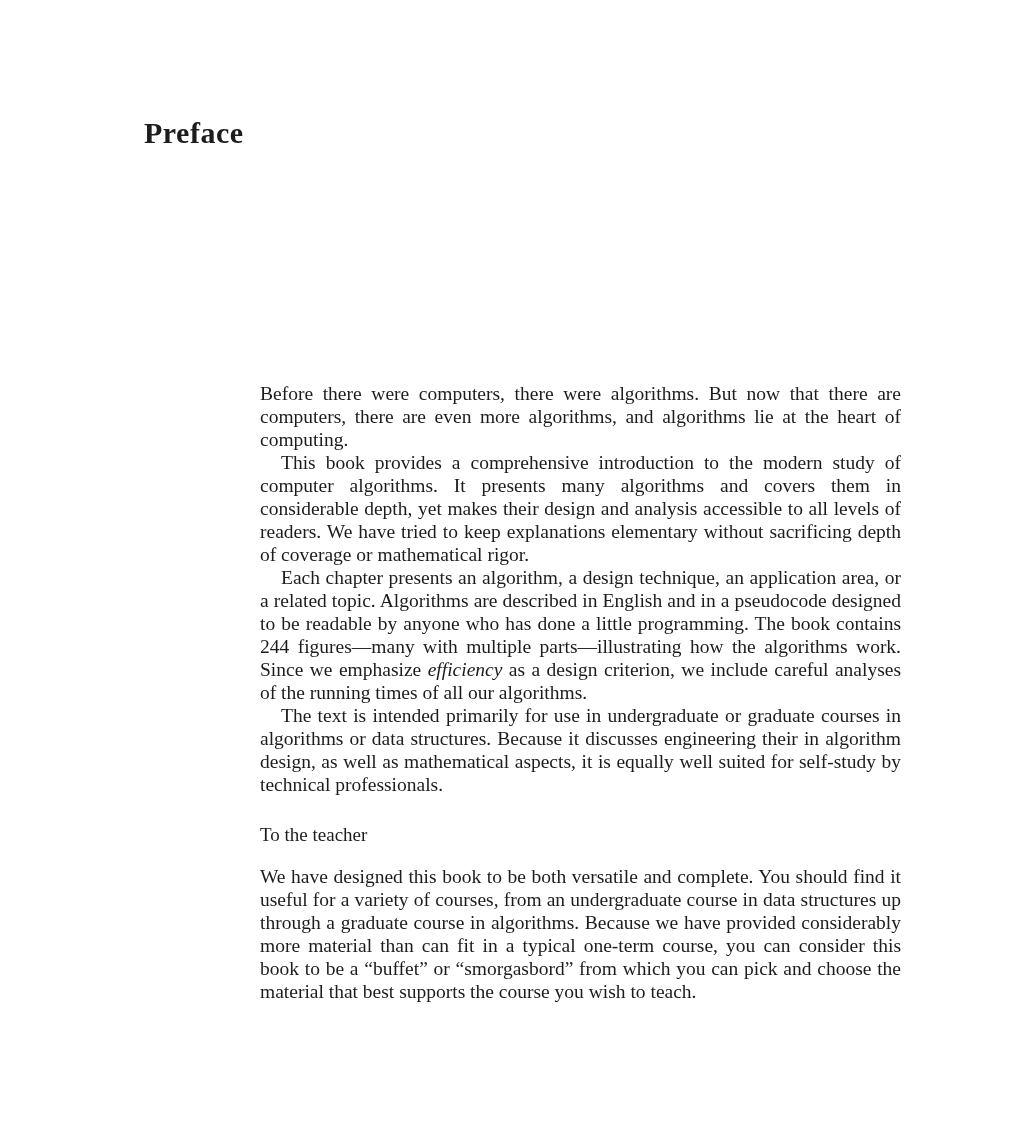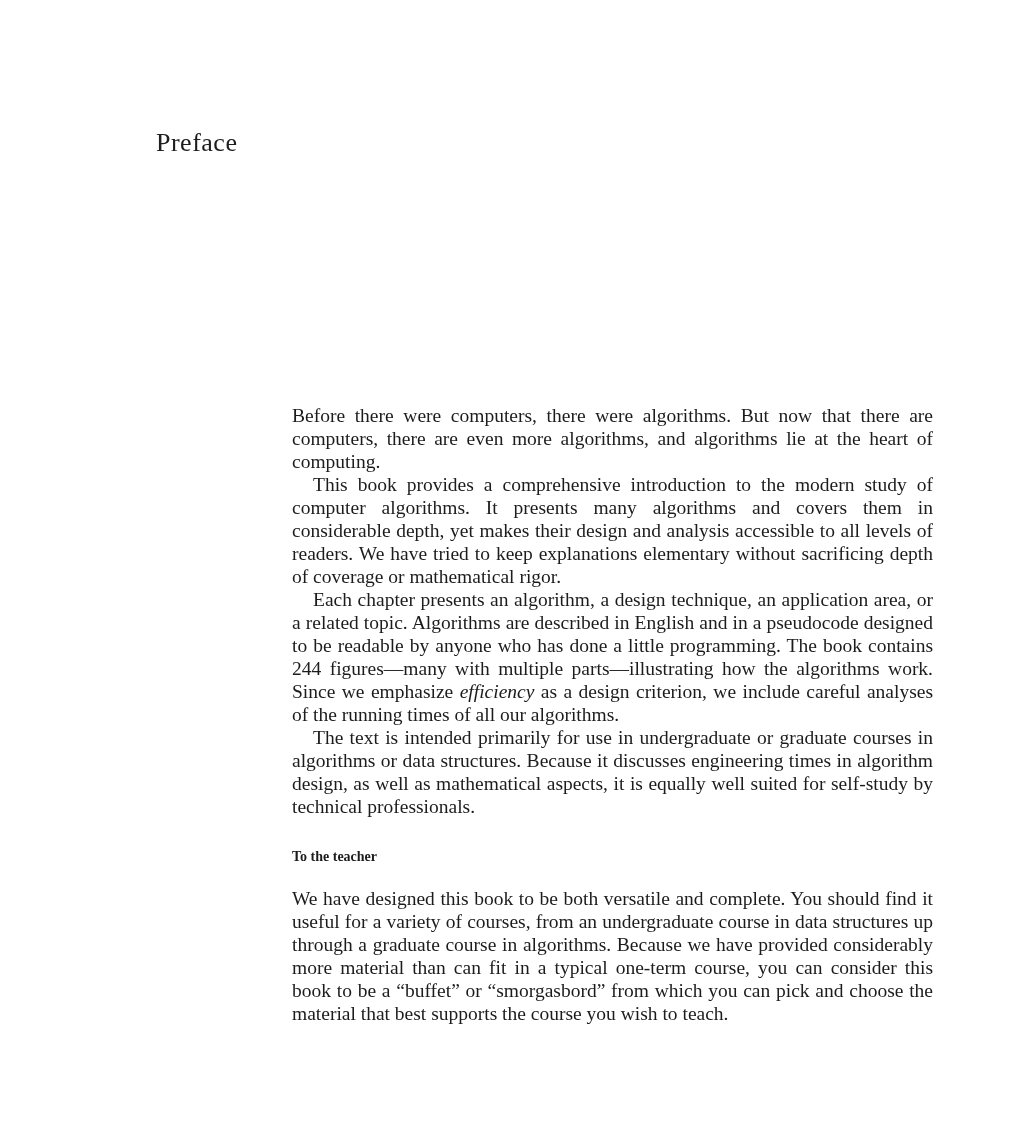--- a/index.html
+++ b/index.html
@@ -12,66 +12,65 @@
     background: #ffffff;
     position: relative;
     font-family: "Liberation Serif", "DejaVu Serif", serif;
     color: #1c1c1c;
     overflow: hidden;
   }
   .page-title {
     position: absolute;
     left: 144px;
     top: 116px;
-    margin: 12px;
-    font-size: 26px;
-    font-weight: 400;
+    margin: 0;
+    font-size: 30px;
+    font-weight: 700;
     letter-spacing: 0.5px;
     color: #1d1d1d;
   }
   .body-column {
     position: absolute;
     left: 260px;
-    top: 404px;
+    top: 382px;
     width: 641px;
     font-size: 19.5px;
     line-height: 23px;
     text-align: justify;
-    margin-left: 32px;
   }
   .para {
     margin: 0;
     padding: 0;
   }
   .para.indent {
     text-indent: 21px;
   }
   .para em {
   }
   .section-heading {
     margin: 27px 0 19px 0;
-    font-size: 14px;
+    font-size: 19px;
     line-height: 23px;
-    font-weight: bold;
+    font-weight: normal;
     text-align: left;
   }
 </style>
 </head>
 <body>
 
 <h1 class="page-title">Preface</h1>
 
 <div class="body-column">
 
   <p class="para">Before there were computers, there were algorithms. But now that there are computers, there are even more algorithms, and algorithms lie at the heart of computing.</p>
 
   <p class="para indent">This book provides a comprehensive introduction to the modern study of computer algorithms. It presents many algorithms and covers them in considerable depth, yet makes their design and analysis accessible to all levels of readers. We have tried to keep explanations elementary without sacrificing depth of coverage or mathematical rigor.</p>
 
   <p class="para indent"><span>Each chapter presents an algorithm, a design technique, an application area, or a related topic. Algorithms are described in English and in a pseudocode designed to be readable by anyone who has done a little programming. The book contains 244 figures—many with multiple parts—illustrating how the algorithms work. Since we emphasize </span><em>efficiency</em><span> as a design criterion, we include careful analyses of the running times of all our algorithms.</span></p>
 
-  <p class="para indent">The text is intended primarily for use in undergraduate or graduate courses in algorithms or data structures. Because it discusses engineering times in algorithm design, as well as mathematical aspects, it is equally well suited for self-study by technical professionals.</p>
+  <p class="para indent">The text is intended primarily for use in undergraduate or graduate courses in algorithms or data structures. Because it discusses engineering their in algorithm design, as well as mathematical aspects, it is equally well suited for self-study by technical professionals.</p>
 
 
   <h2 class="section-heading">To the teacher</h2>
 
   <p class="para">We have designed this book to be both versatile and complete. You should find it useful for a variety of courses, from an undergraduate course in data structures up through a graduate course in algorithms. Because we have provided considerably more material than can fit in a typical one-term course, you can consider this book to be a “buffet” or “smorgasbord” from which you can pick and choose the material that best supports the course you wish to teach.</p>
 
 </div>
 
 </body></html>

